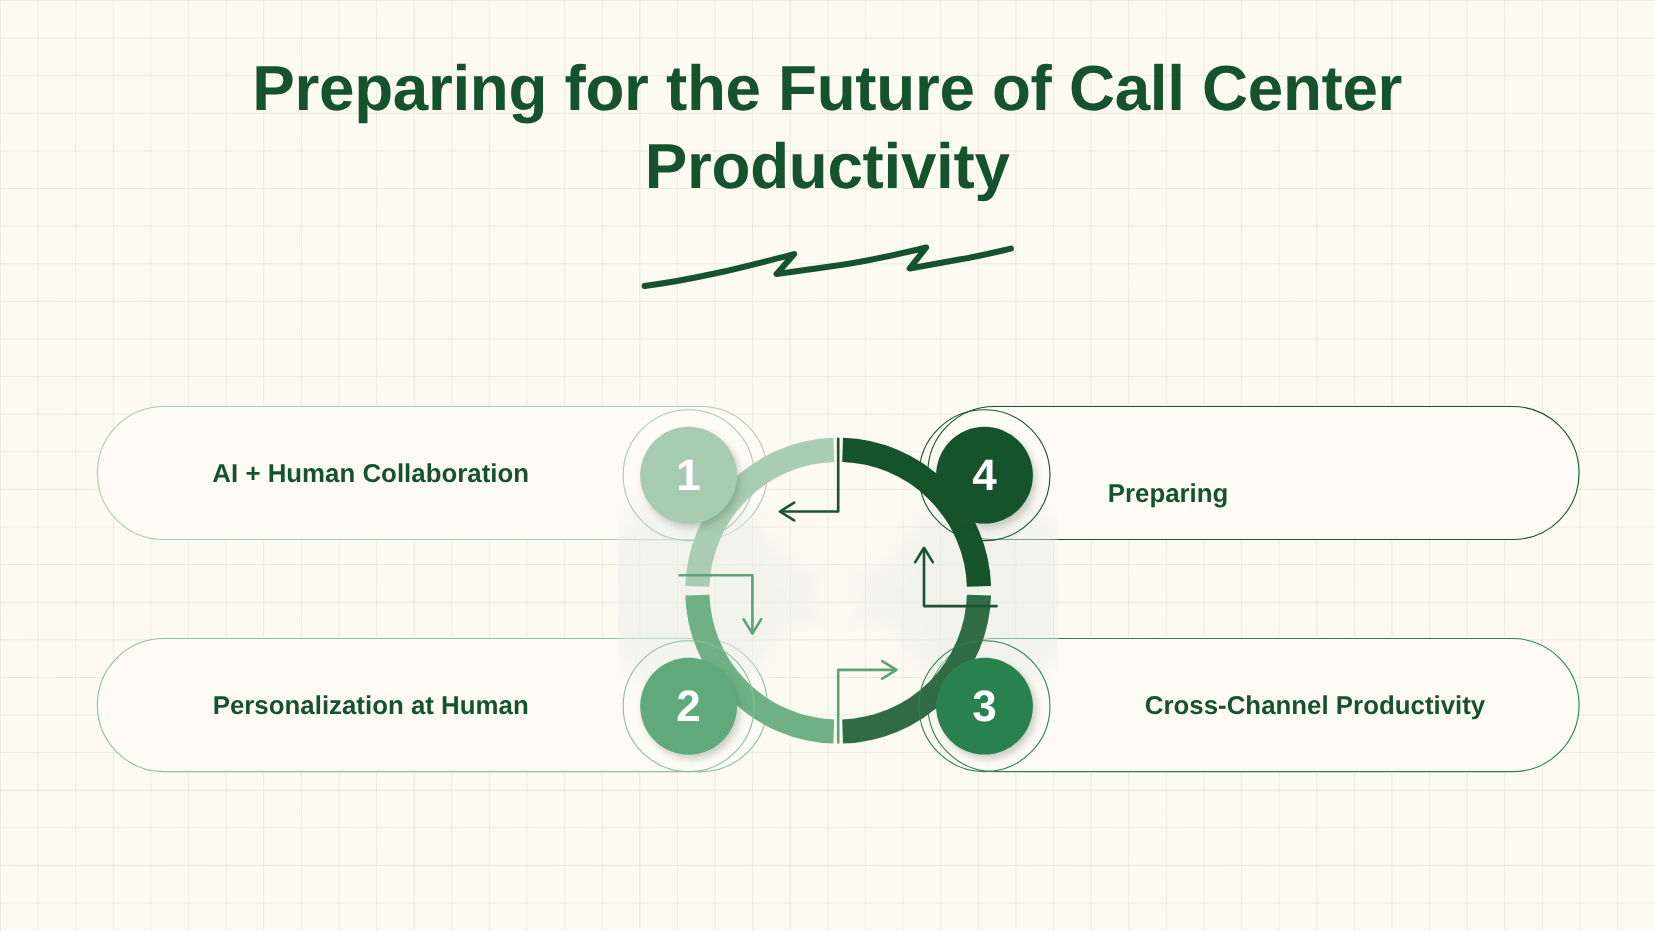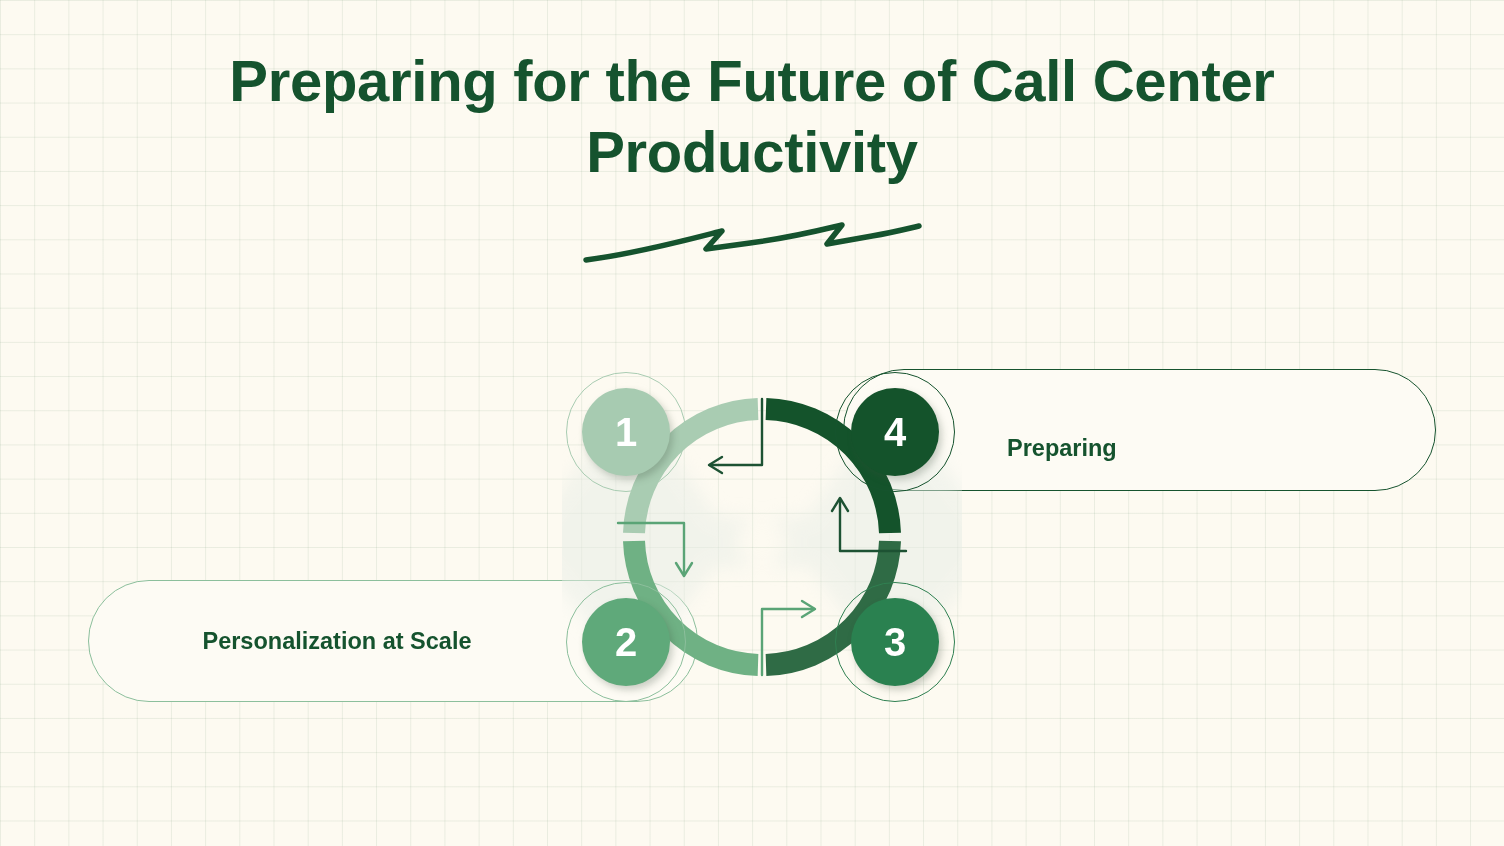--- a/index.html
+++ b/index.html
@@ -88,25 +88,31 @@
 <div id="slide">
 
   <div id="title-block">
     <h1 id="page-title">Preparing for the Future of Call Center Productivity</h1>
   </div>
 
   <svg id="title-flourish" width="345" height="70" viewBox="0 0 345 70">
     <path d="M6 55 C 60 48, 110 34, 142 26 L 126 44 L 170 38 C 215 32, 245 24, 262 20 L 247 39 L 292 31 C 315 27, 330 23, 339 21" fill="none" stroke="#15532E" stroke-width="5.5" stroke-linecap="round" stroke-linejoin="round"></path>
   </svg>
 
+  <div class="pill" id="pill-1">
+    <span class="pill-label">AI + Human Collaboration</span>
+  </div>
 
   <div class="pill" id="pill-2">
-    <span class="pill-label">Personalization at Scale</span>
+    <span class="pill-label">Personalization at Human</span>
   </div>
 
+  <div class="pill" id="pill-3">
+    <span class="pill-label">Cross-Channel Productivity</span>
+  </div>
 
   <div class="pill" id="pill-4">
     <span class="pill-label">
       <br>
       <span>Preparing</span>
     </span>
   </div>
 
   <div id="cycle-diagram">
     <svg id="cycle-svg" width="400" height="400" viewBox="0 0 400 400">

